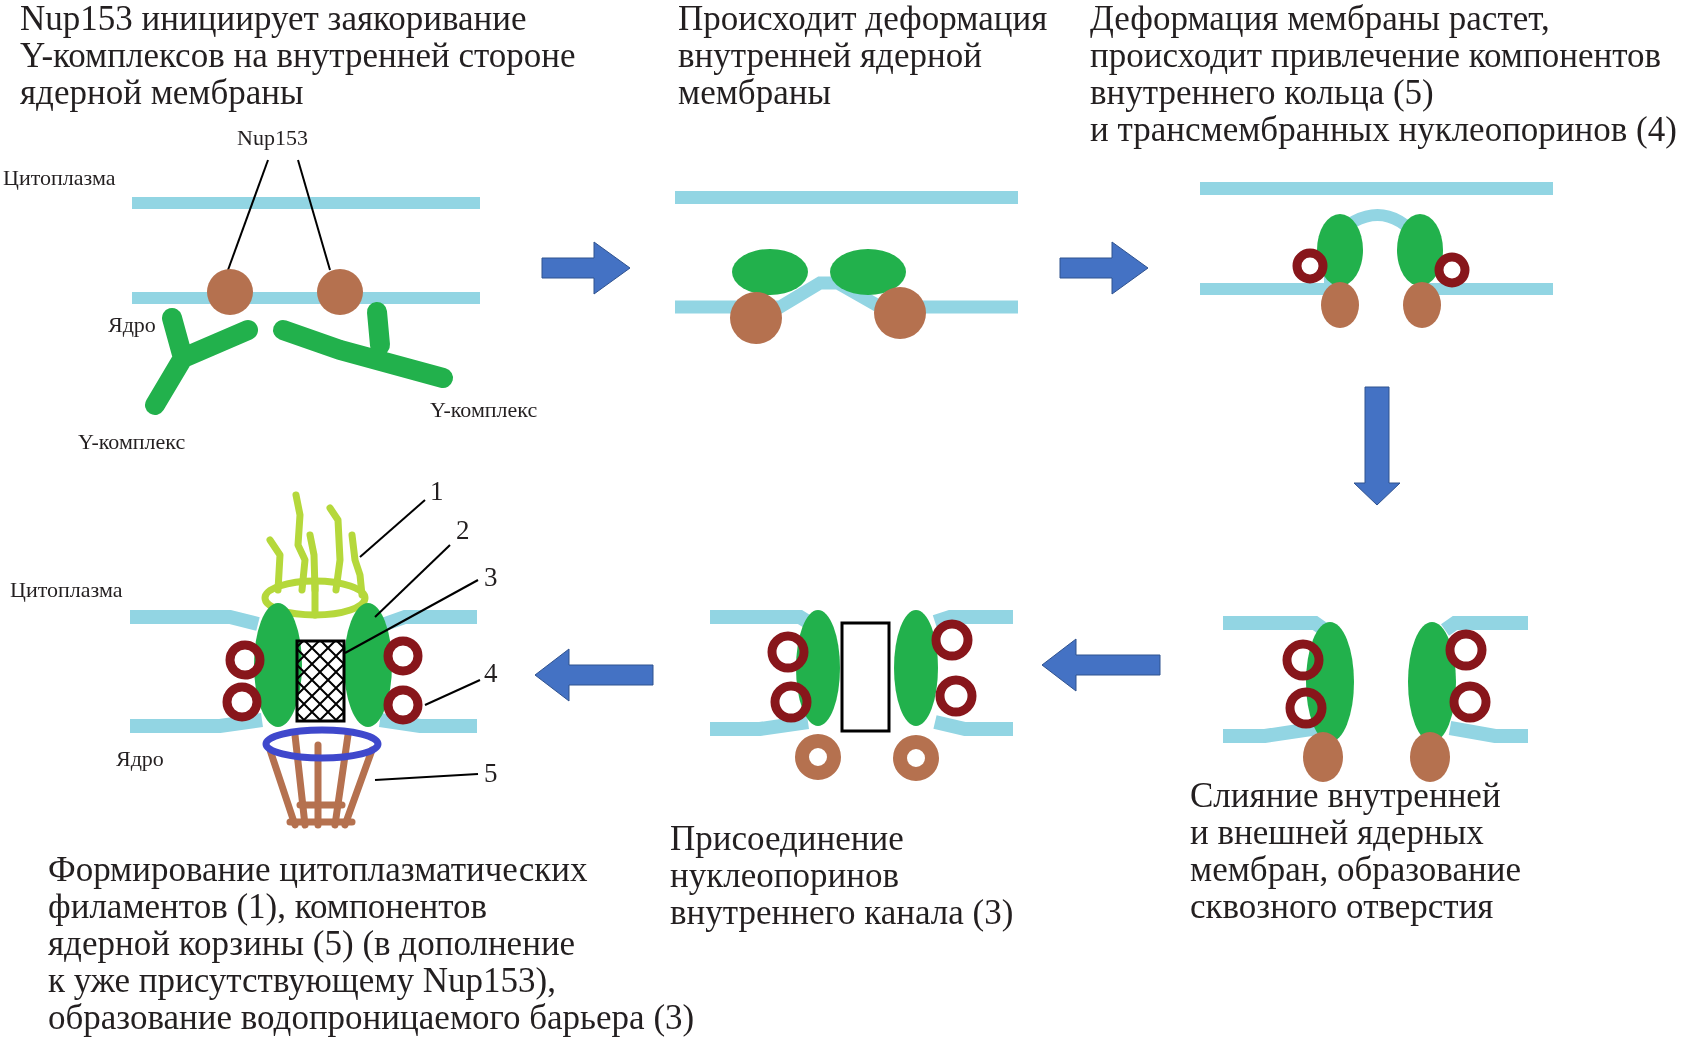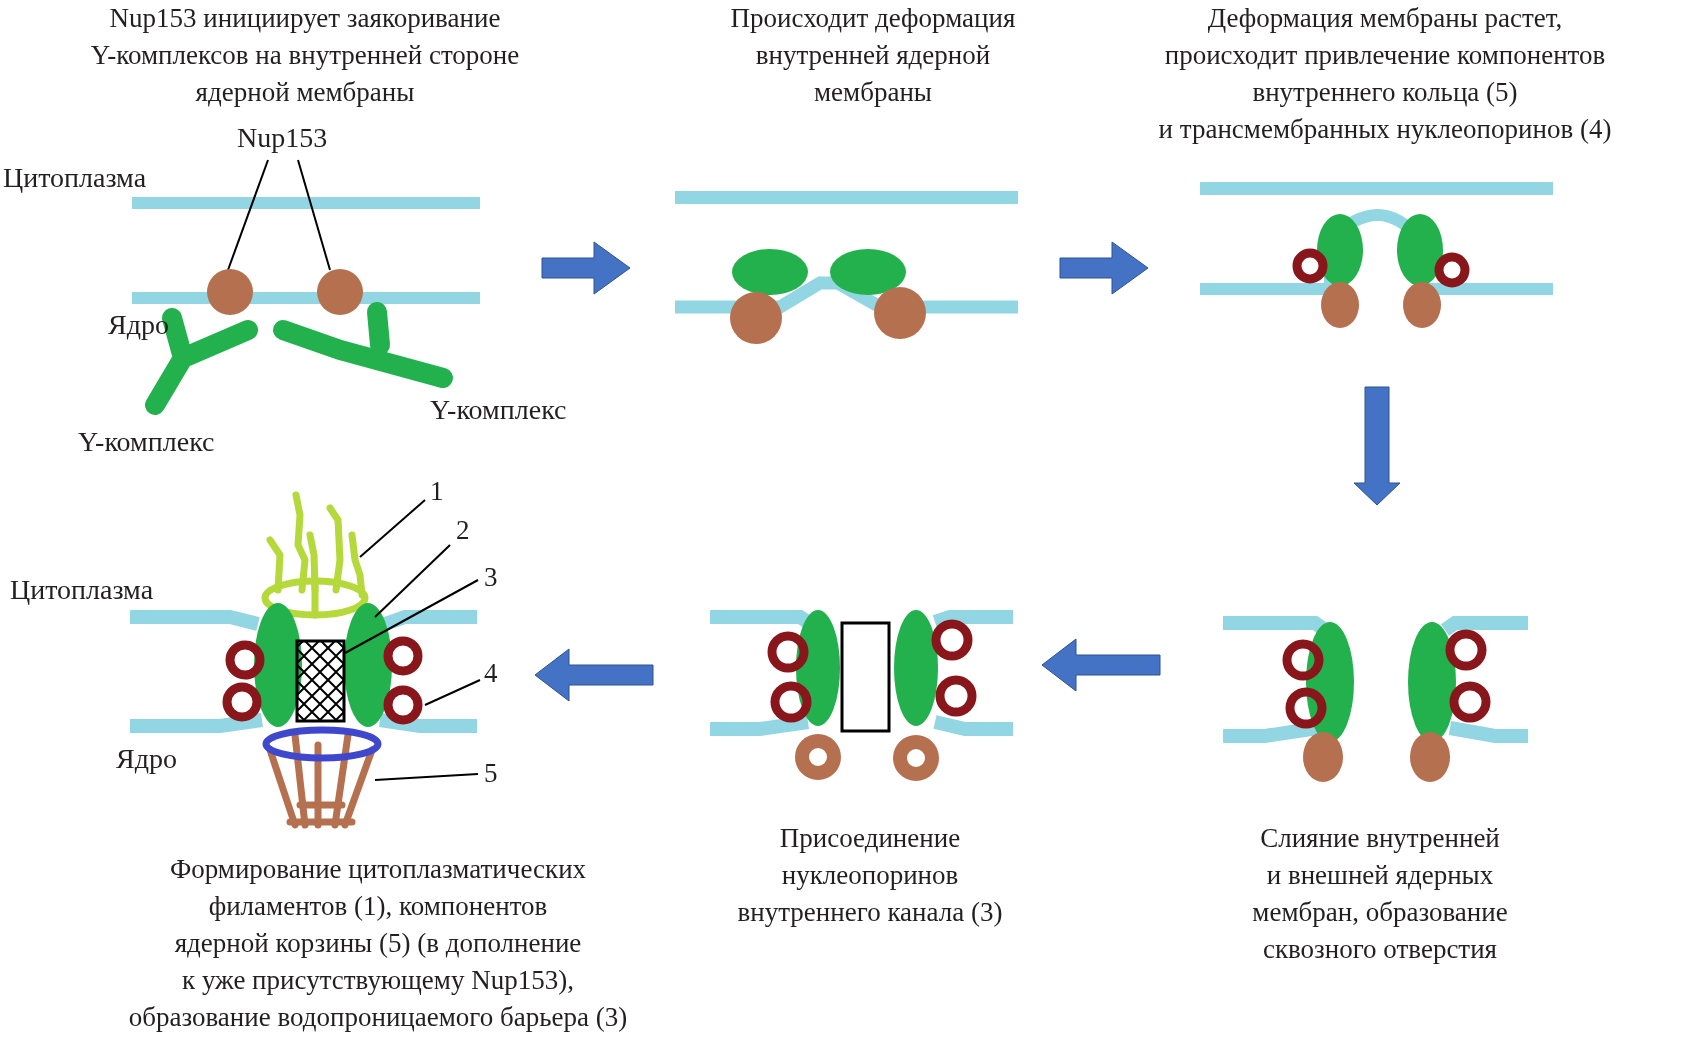--- a/index.html
+++ b/index.html
@@ -1,19 +1,19 @@
 <!DOCTYPE html>
 <html><head>
 <meta charset="utf-8">
 <style>
   html, body { margin: 0; padding: 0; background: #ffffff; }
   body { width: 1682px; height: 1039px; position: relative; overflow: hidden;
          font-family: "Liberation Serif", "DejaVu Serif", serif; color: #231f20; }
-  .caption { position: absolute; text-align: center; font-size: 27px; line-height: 37px; white-space: pre-line; }
-  .label { position: absolute; font-size: 28px; line-height: 30px; white-space: nowrap; }
+  .caption { position: absolute; font-size: 35px; line-height: 37px; white-space: pre-line; }
+  .label { position: absolute; font-size: 22px; line-height: 30px; white-space: nowrap; }
   .num { position: absolute; font-size: 27px; line-height: 30px; }
   svg.diagram { position: absolute; left: 0; top: 0; }
 </style>
 </head>
 <body>
 
 <svg class="diagram" width="1682" height="1039" viewBox="0 0 1682 1039">
   <defs>
     <pattern id="mesh" width="16" height="16" patternUnits="userSpaceOnUse">
       <path d="M0 0 L16 16 M16 0 L0 16" stroke="#000" stroke-width="2"></path>
@@ -136,30 +136,30 @@
 
 <div class="caption" style="left:20px; top:0px; width:570px;">Nup153 инициирует заякоривание
 Y-комплексов на внутренней стороне
 ядерной мембраны</div>
 <div class="label" style="left:237px; top:123px;">Nup153</div>
 <div class="label" style="left:3px; top:163px;">Цитоплазма</div>
 <div class="label" style="left:108px; top:310px;">Ядро</div>
 <div class="label" style="left:78px; top:427px;">Y-комплекс</div>
 <div class="label" style="left:430px; top:395px;">Y-комплекс</div>
 
-<div class="caption" style="left:663px; top:0px; width:420px;">Происходит деформация
+<div class="caption" style="left:678px; top:0px; width:420px;">Происходит деформация
 внутренней ядерной
 мембраны</div>
 
 <div class="caption" style="left:1090px; top:0px; width:590px;">Деформация мембраны растет,
 происходит привлечение компонентов
 внутреннего кольца (5)
 и трансмембранных нуклеопоринов (4)</div>
 
-<div class="caption" style="left:1190px; top:820px; width:380px;">Слияние внутренней
+<div class="caption" style="left:1190px; top:777px; width:380px;">Слияние внутренней
 и внешней ядерных
 мембран, образование
 сквозного отверстия</div>
 
 <div class="caption" style="left:670px; top:820px; width:400px;font-family:Liberation Serif, serif;">Присоединение
 нуклеопоринов
 внутреннего канала (3)</div>
 
 <div class="label" style="left:10px; top:575px;">Цитоплазма</div>
 <div class="label" style="left:116px; top:744px;">Ядро</div>

